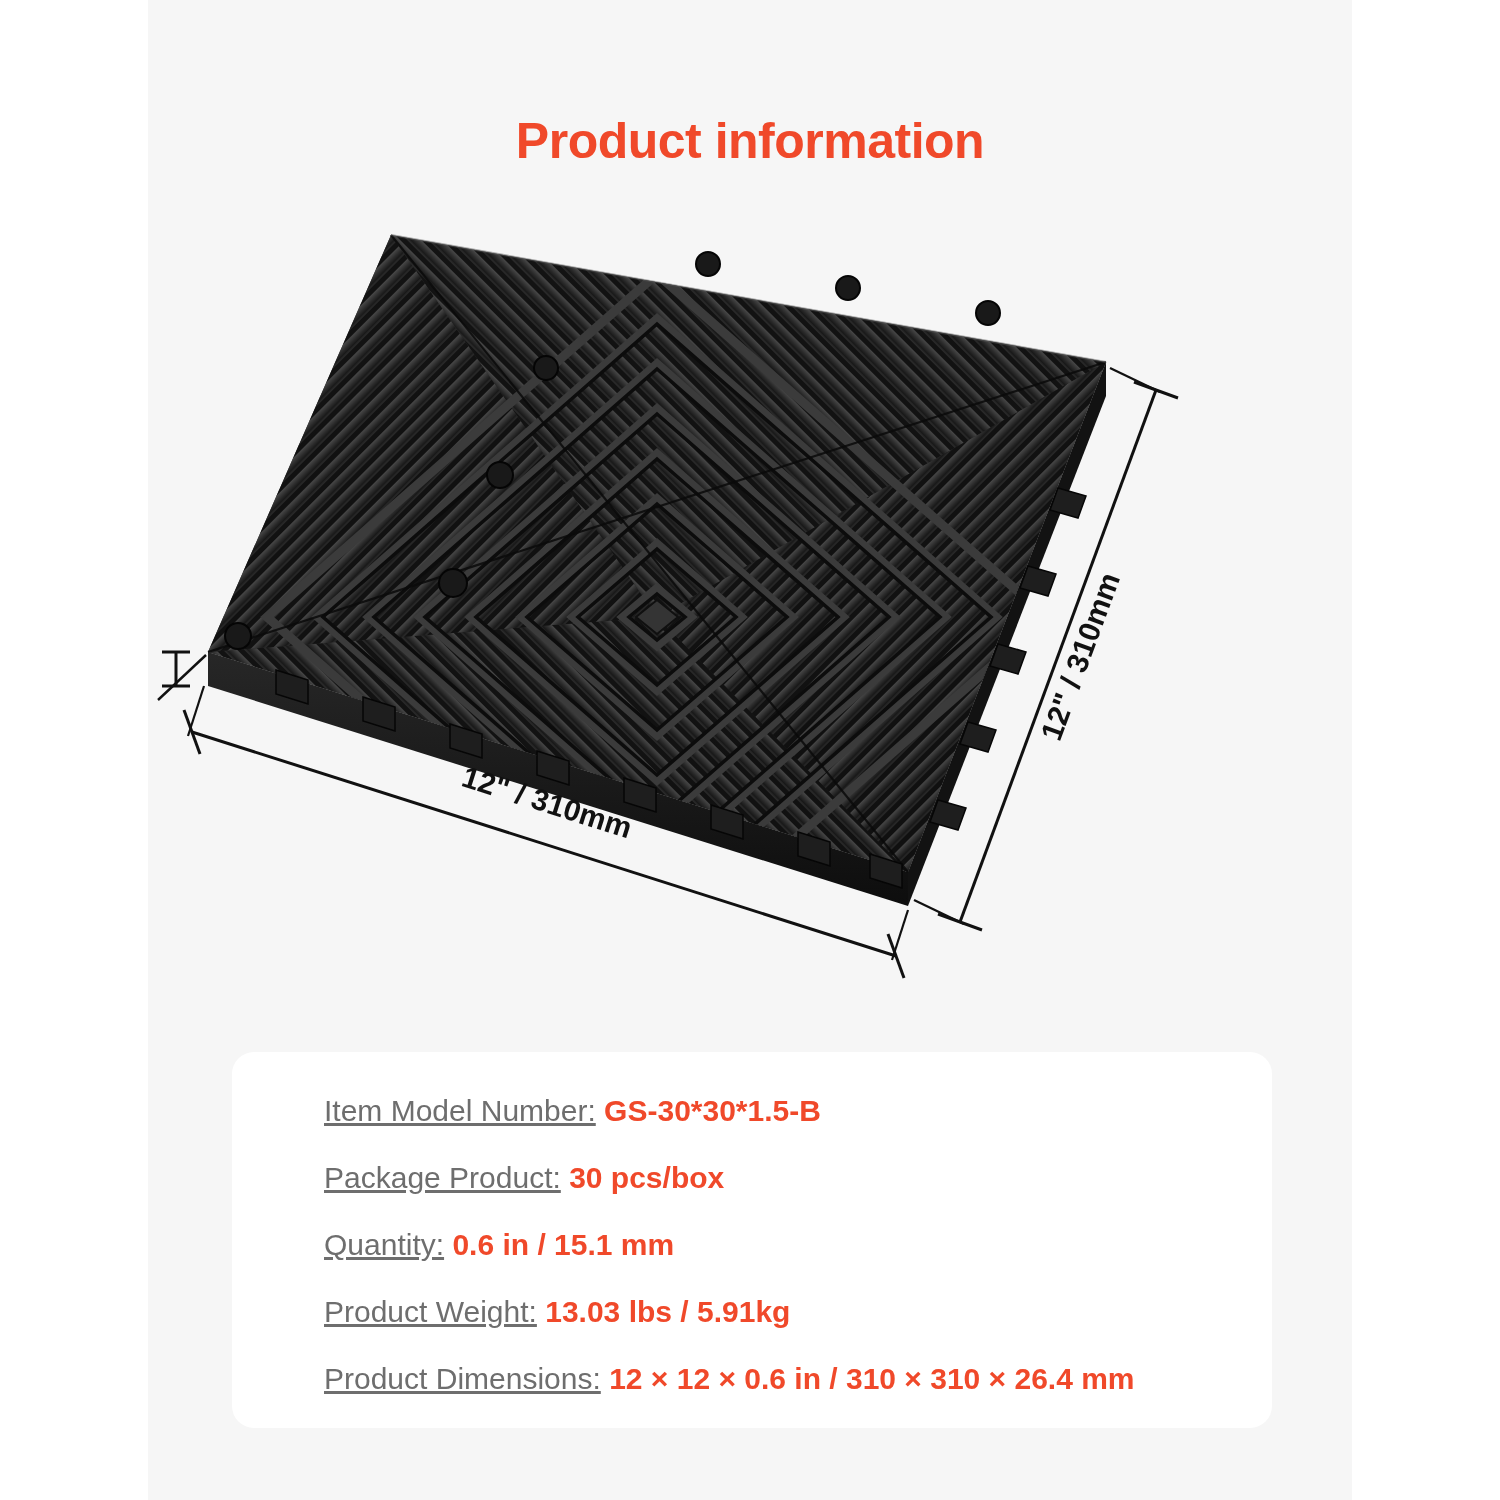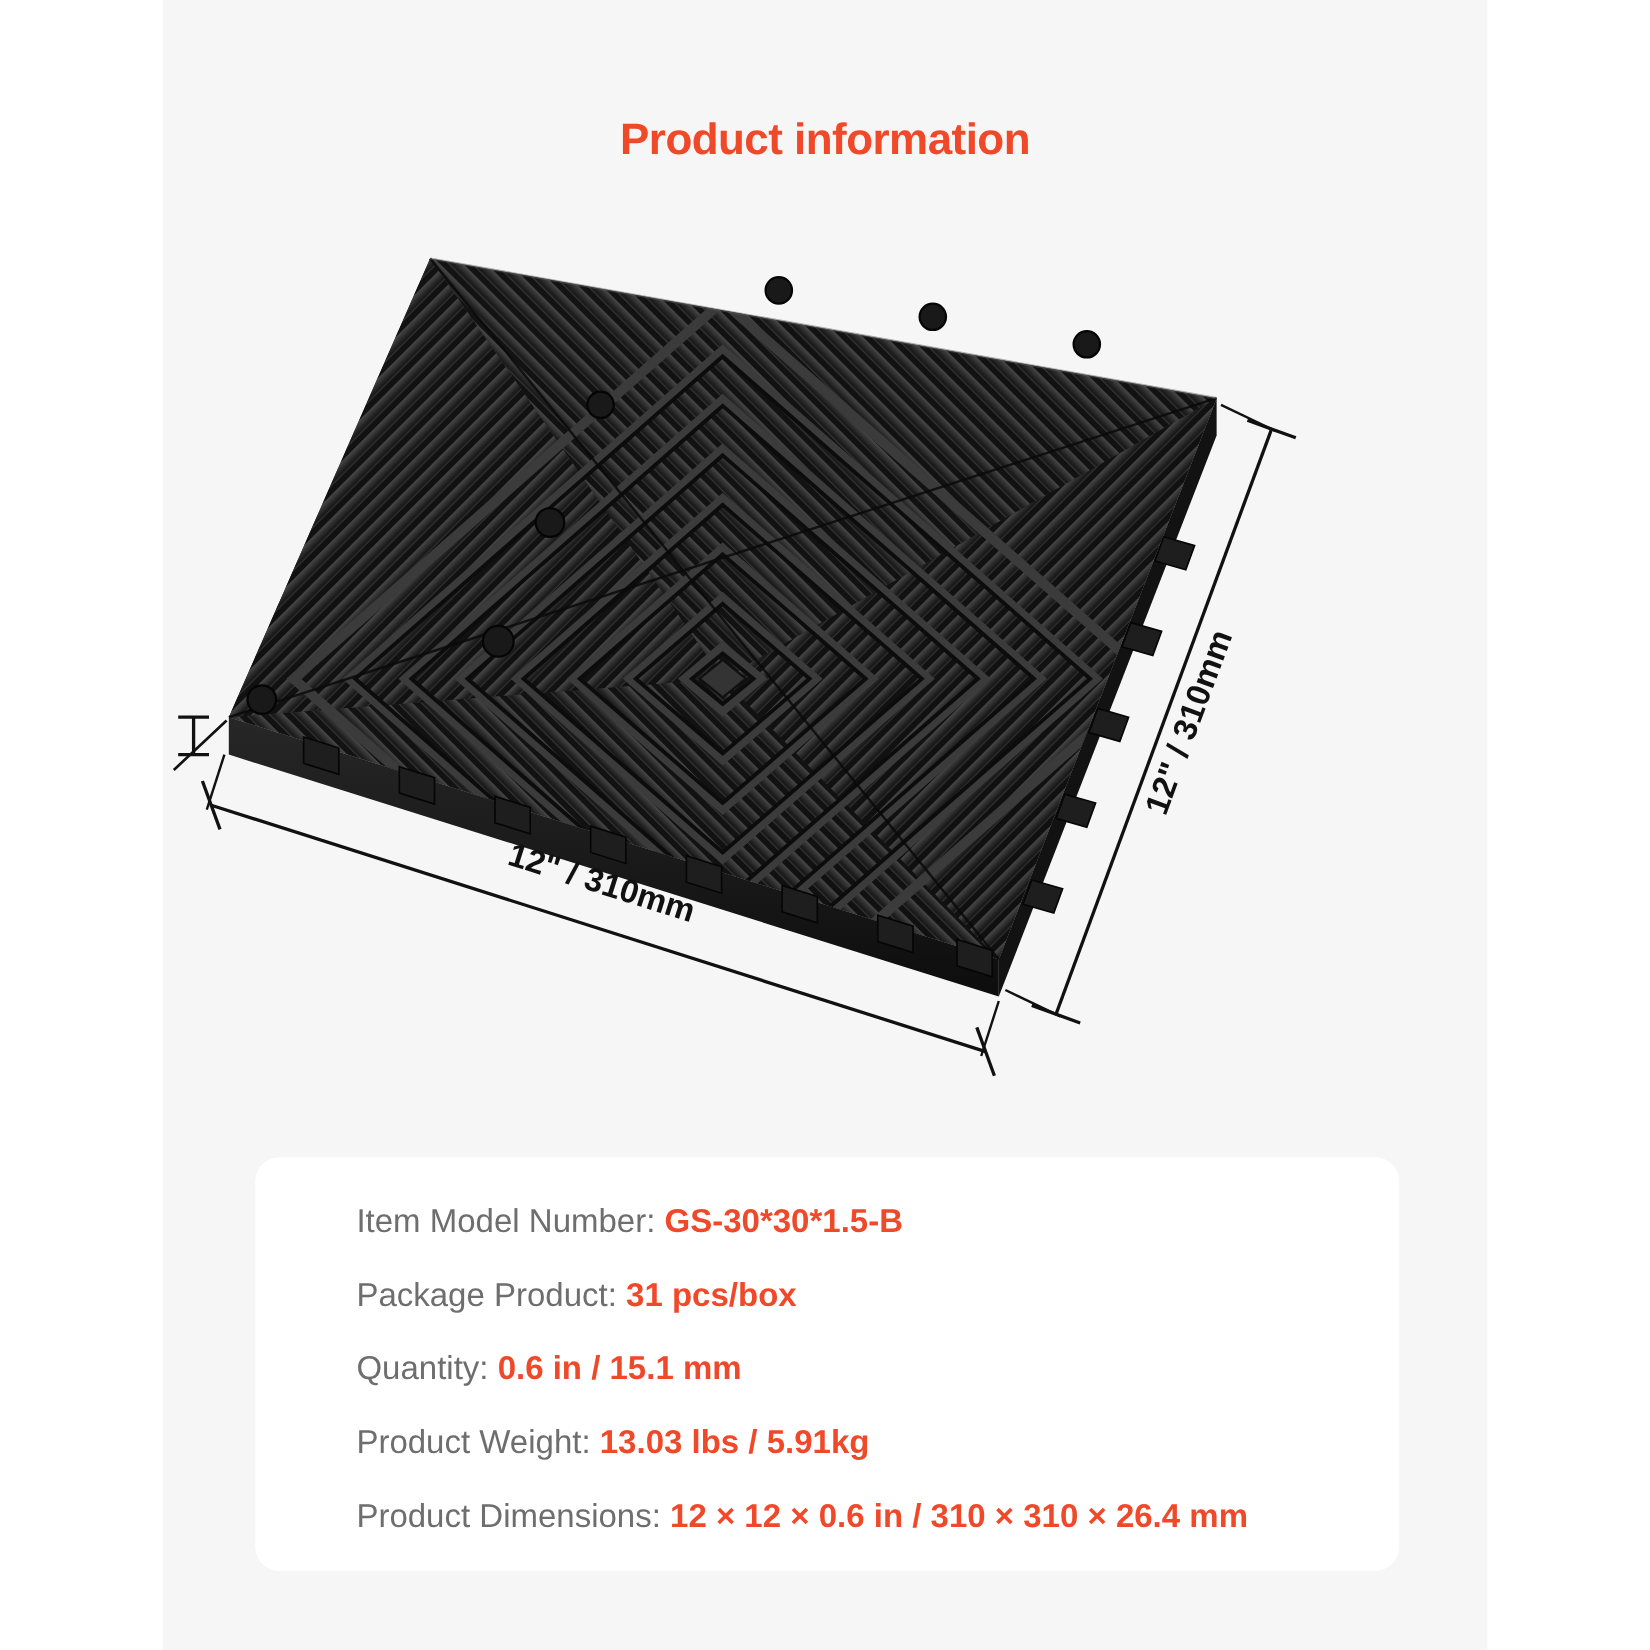--- a/index.html
+++ b/index.html
@@ -31,21 +31,21 @@
     background: #f6f6f6;
   }
 
   
   #title {
     position: absolute;
     left: 0;
     top: 78px;
     width: 1204px;
     text-align: center;
-    font-size: 40px;
+    font-size: 50px;
     font-weight: bold;
     letter-spacing: -0.5px;
     color: #f0492a;
     white-space: nowrap;
   }
 
   
   #hero {
     position: absolute;
     left: 0px;
@@ -74,20 +74,21 @@
   .spec-row {
     font-size: 30px;
     line-height: 1.0;
     margin-bottom: 37px;
     white-space: nowrap;
   }
   .spec-row:last-child { margin-bottom: 0; }
   .spec-label {
     color: #6e6e6e;
     font-weight: 400;
+    text-decoration: underline;
   }
   .spec-value {
     color: #f0492a;
     font-weight: bold;
     text-align: center;
   }
 
   
   .dimtext {
     font-family: "Liberation Sans", sans-serif;
@@ -265,21 +266,21 @@
     <div id="spec-card">
       <div id="spec-list">
 
         <div class="spec-row">
           <span class="spec-label">Item Model Number:</span>
           <span class="spec-value">GS-30*30*1.5-B</span>
         </div>
 
         <div class="spec-row">
           <span class="spec-label">Package Product:</span>
-          <span class="spec-value">31 pcs/box</span>
+          <span class="spec-value">30 pcs/box</span>
         </div>
 
         <div class="spec-row">
           <span class="spec-label">Quantity:</span>
           <span class="spec-value">0.6 in / 15.1 mm</span>
         </div>
 
         <div class="spec-row">
           <span class="spec-label">Product Weight:</span>
           <span class="spec-value">13.03 lbs / 5.91kg</span>

